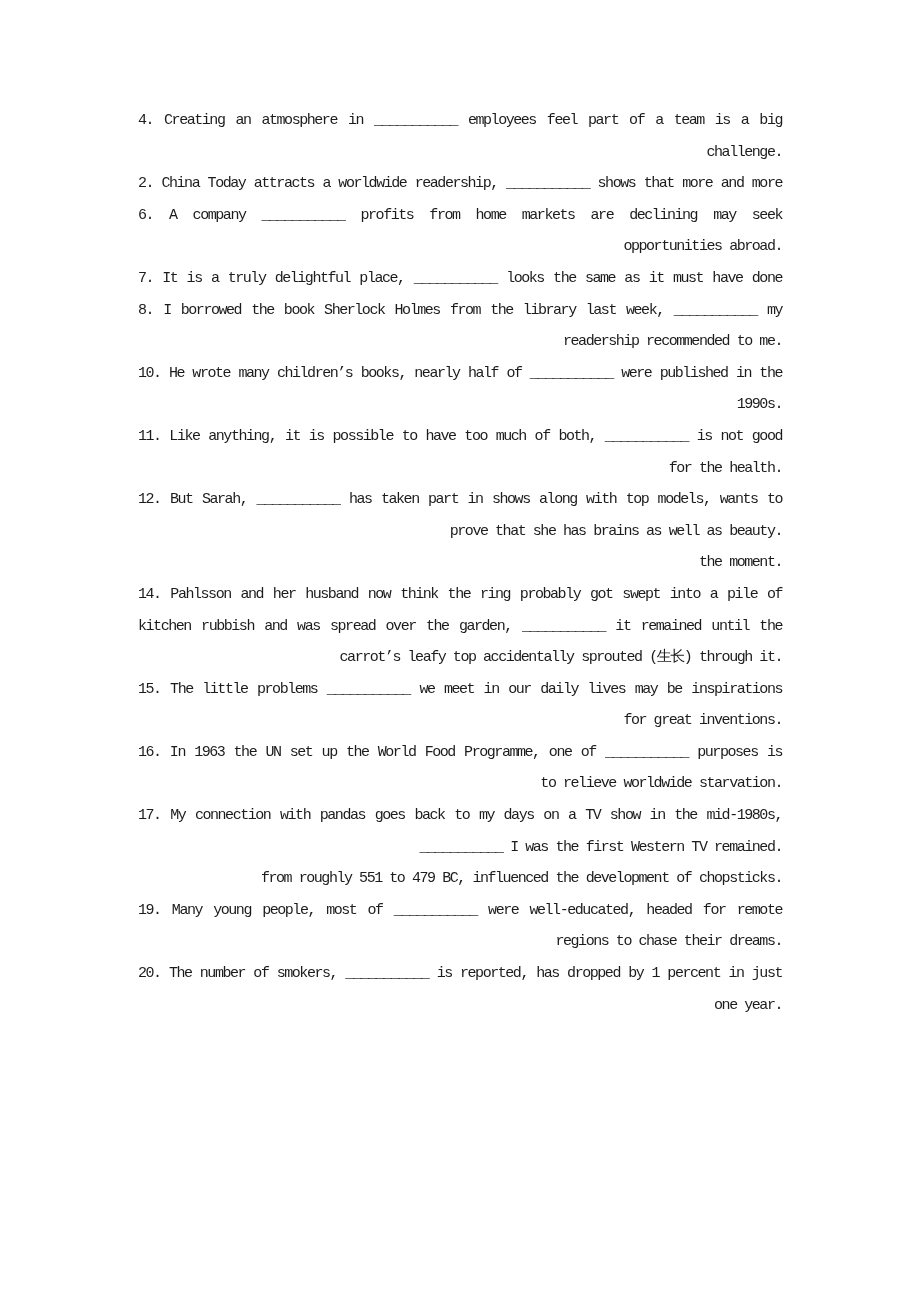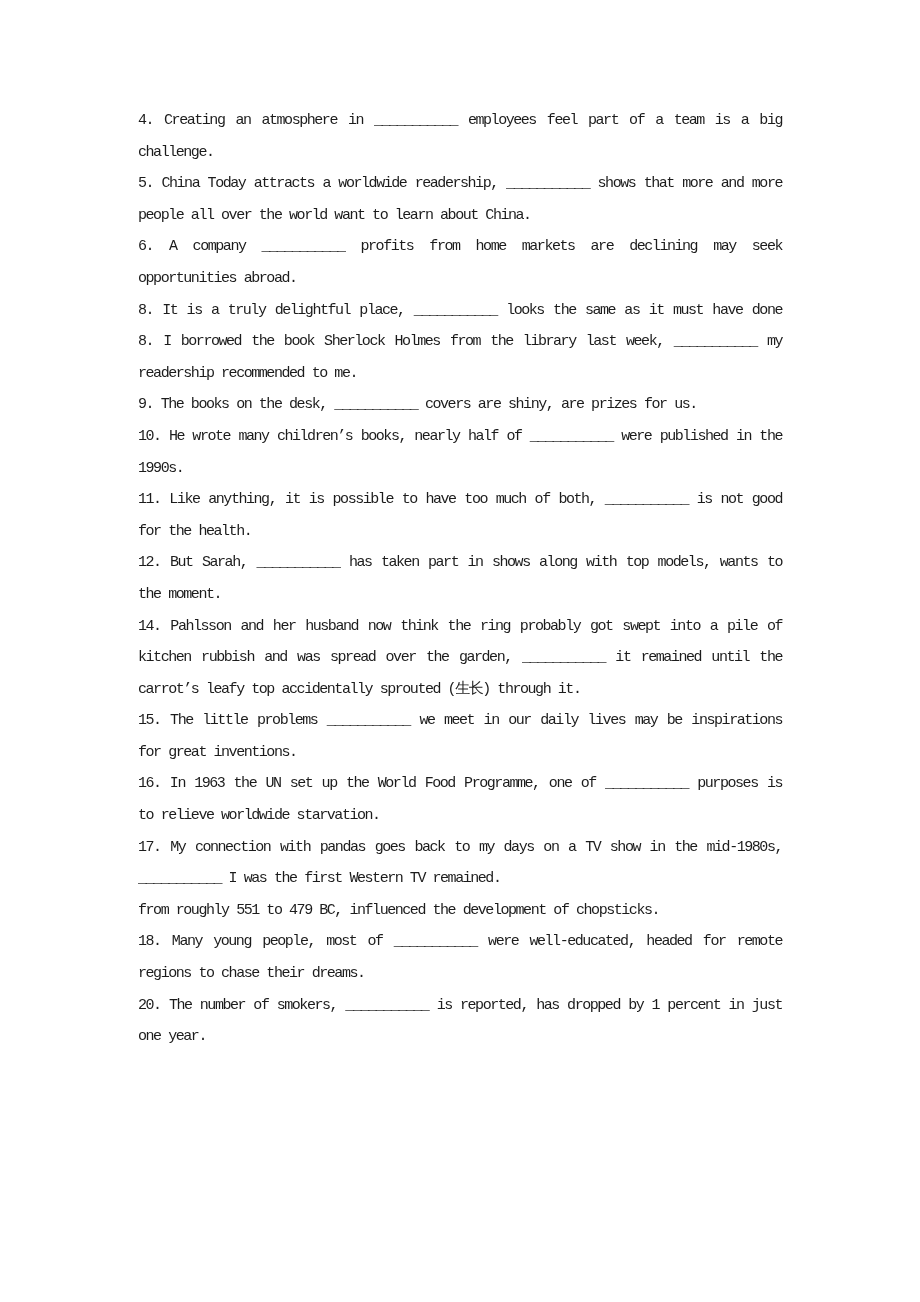--- a/index.html
+++ b/index.html
@@ -17,65 +17,62 @@
   .doc {
     padding: 105px 138px 0 138px;
   }
   .para { margin: 0; }
   .line {
     width: 644px;
     font-size: 15px;
     letter-spacing: -1.45px;
     line-height: 31.6px;
     white-space: normal;
-    text-align: left;
+    text-align: right;
   }
   .line.j {
     text-align: justify;
     text-align-last: justify;
     text-justify: inter-word;
   }
 </style>
 </head>
 <body>
 
 <div class="doc">
   <div>
       <div class="para">
         <div class="line j">4. Creating an atmosphere in ___________ employees feel part of a team is a big</div>
         <div class="line">challenge.</div>
       </div>
       <div class="para">
-        <div class="line j">5. China Today attracts a worldwide readership, ___________ shows that more and more</div>
-        <div class="line">people all over the world want to learn about China.</div>
+        <div class="line j">2. China Today attracts a worldwide readership, ___________ shows that more and more</div>
       </div>
       <div class="para">
         <div class="line j">6. A company ___________ profits from home markets are declining may seek</div>
         <div class="line">opportunities abroad.</div>
       </div>
       <div class="para">
-        <div class="line j">8. It is a truly delightful place, ___________ looks the same as it must have done</div>
+        <div class="line j">7. It is a truly delightful place, ___________ looks the same as it must have done</div>
       </div>
       <div class="para">
         <div class="line j">8. I borrowed the book Sherlock Holmes from the library last week, ___________ my</div>
         <div class="line">readership recommended to me.</div>
-      </div>
-      <div class="para">
-        <div class="line">9. The books on the desk, ___________ covers are shiny, are prizes for us.</div>
       </div>
       <div class="para">
         <div class="line j">10. He wrote many children’s books, nearly half of ___________ were published in the</div>
         <div class="line">1990s.</div>
       </div>
       <div class="para">
         <div class="line j">11. Like anything, it is possible to have too much of both, ___________ is not good</div>
         <div class="line">for the health.</div>
       </div>
       <div class="para">
         <div class="line j">12. But Sarah, ___________ has taken part in shows along with top models, wants to</div>
+        <div class="line">prove that she has brains as well as beauty.</div>
       </div>
       <div class="para">
         <div class="line">the moment.</div>
       </div>
       <div class="para">
         <div class="line j">14. Pahlsson and her husband now think the ring probably got swept into a pile of</div>
         <div class="line j">kitchen rubbish and was spread over the garden, ___________ it remained until the</div>
         <div class="line">carrot’s leafy top accidentally sprouted (生长) through it.</div>
       </div>
       <div class="para">
@@ -87,21 +84,21 @@
         <div class="line">to relieve worldwide starvation.</div>
       </div>
       <div class="para">
         <div class="line j">17. My connection with pandas goes back to my days on a TV show in the mid-1980s,</div>
         <div class="line">___________ I was the first Western TV remained.</div>
       </div>
       <div class="para">
         <div class="line">from roughly 551 to 479 BC, influenced the development of chopsticks.</div>
       </div>
       <div class="para">
-        <div class="line j">18. Many young people, most of ___________ were well-educated, headed for remote</div>
+        <div class="line j">19. Many young people, most of ___________ were well-educated, headed for remote</div>
         <div class="line">regions to chase their dreams.</div>
       </div>
       <div class="para">
         <div class="line j">20. The number of smokers, ___________ is reported, has dropped by 1 percent in just</div>
         <div class="line">one year.</div>
       </div>
     </div>
 </div>
 
 </body></html>

